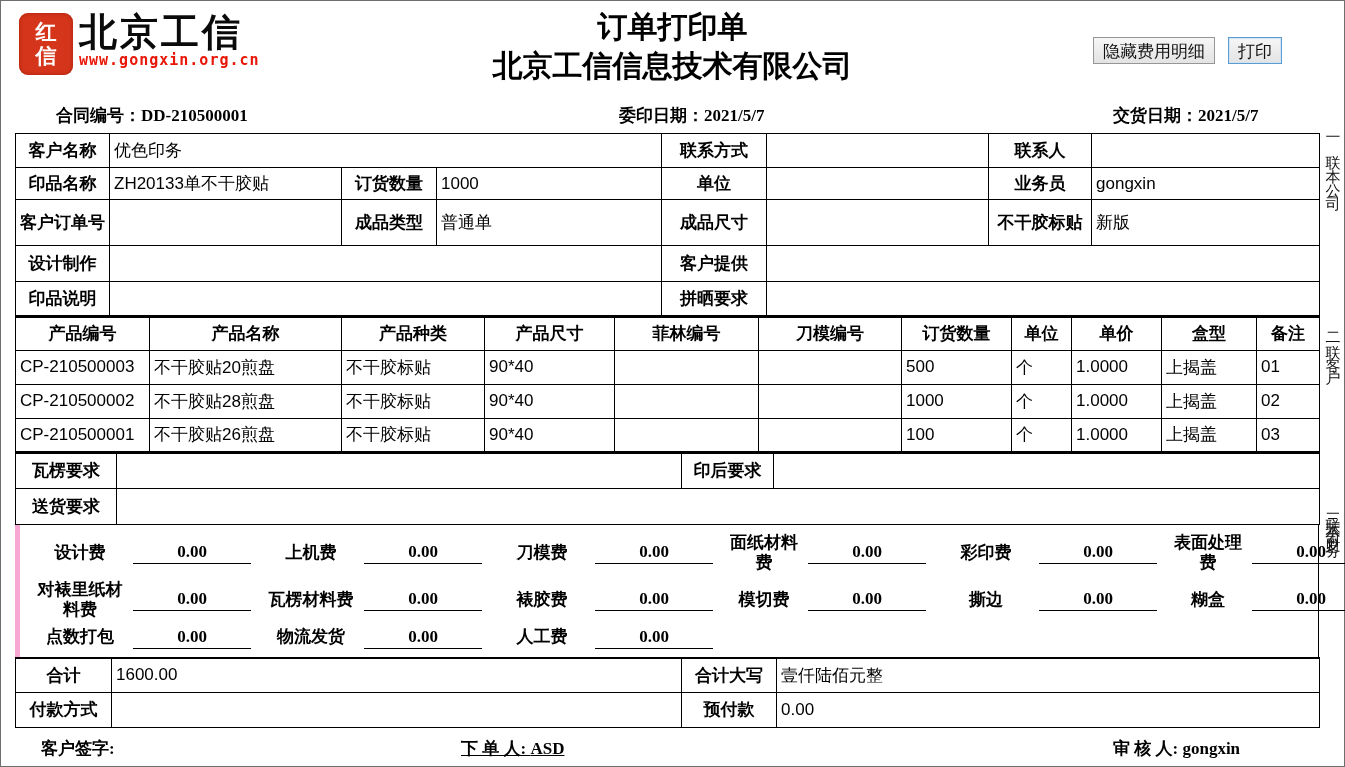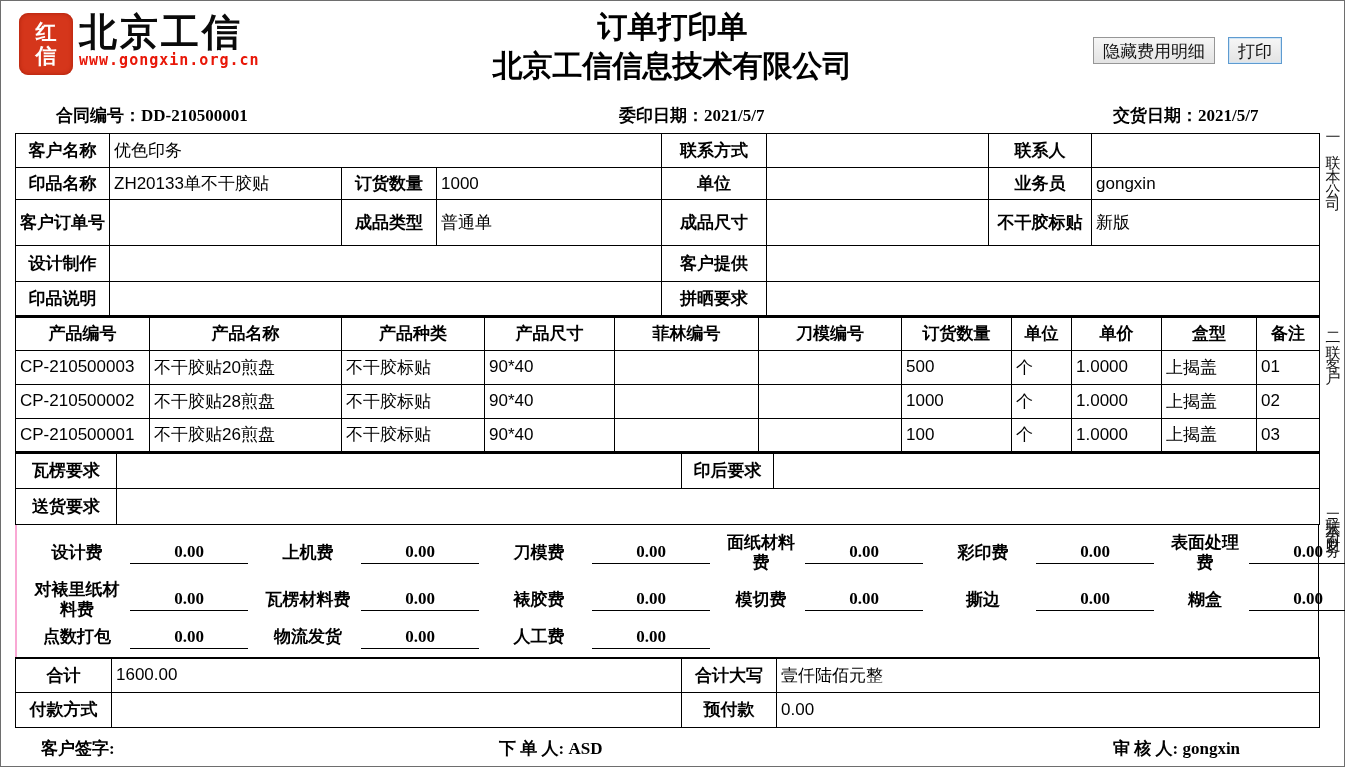--- a/index.html
+++ b/index.html
@@ -54,40 +54,40 @@
   td.lbl {
     font-family:"Liberation Serif", serif; font-weight:bold; text-align:center;
     white-space:normal; line-height:1.25; padding:2px 3px;
   }
   td.val { font-family:"Liberation Sans", sans-serif; text-align:left; color:#000; }
   tr.thick td { border-top:2px solid #000; }
   tr.thickb td { border-bottom:2px solid #000; }
 
   
   .fees {
-    margin-left:14px; width:1304px; border-left:2px solid #f9a8d4; border-right:1px solid #000;
+    margin-left:14px; width:1304px; border-left:5px solid #f9a8d4; border-right:1px solid #000;
     padding:8px 0 2px;
   }
   .fee-row { display:grid; grid-template-columns:repeat(6,1fr); margin-bottom:6px; }
   .fee-item { display:flex; align-items:center; padding-left:12px; }
   .fee-label {
     font-family:"Liberation Serif", serif; font-weight:bold; font-size:17px;
     text-align:center; width:96px; line-height:1.2;
   }
   .fee-label.narrow { width:78px; }
   .fee-value {
     font-family:"Liberation Serif", serif; font-weight:bold; font-size:17px;
     text-align:center; width:118px; border-bottom:1px solid #000; margin-left:5px; padding-bottom:1px;
   }
 
   
   .footer { position:relative; height:38px; font-family:"Liberation Serif", serif; font-weight:bold; font-size:17px; }
   .footer .fld { position:absolute; top:9px; white-space:nowrap; }
   .f-sign { left:40px; }
-  .f-order { left:498px; }
+  .f-order { left:460px;text-decoration:underline; }
   .f-audit { left:1112px; }
 
   
   .side-label {
     position:absolute; left:1322px; writing-mode:vertical-rl;
     font-family:"Liberation Serif", serif; font-size:15px; color:#111;
   }
   #side1 { top:128px; letter-spacing:14px; }
   #side2 { top:320px; letter-spacing:12px; }
   #side3 { top:500px; letter-spacing:5px; }

